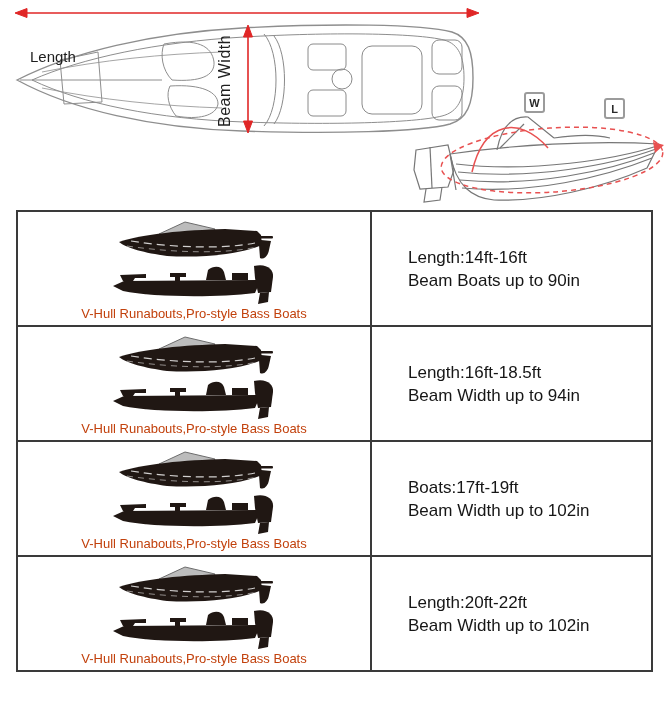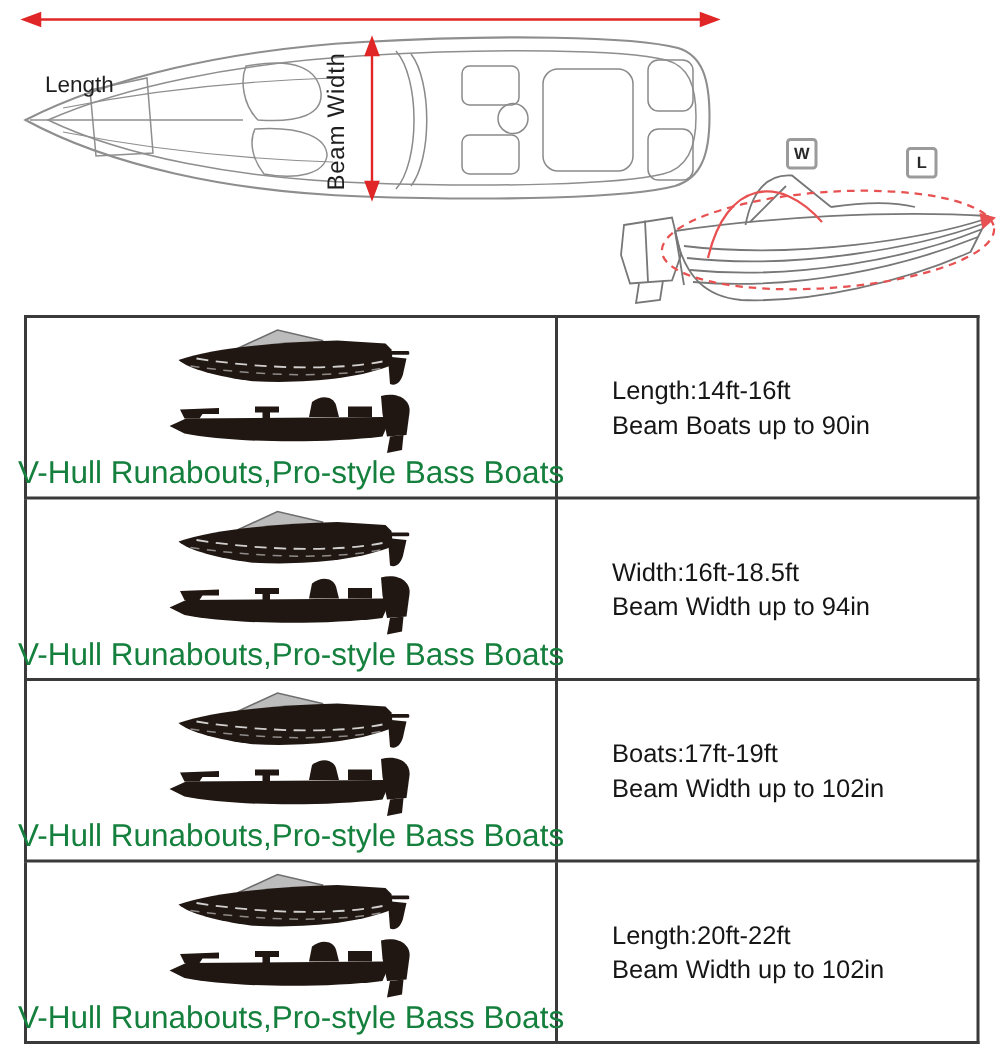--- a/index.html
+++ b/index.html
@@ -44,21 +44,21 @@
   }
   td.boats-cell { width:352px; }
   td.specs-cell { width:279px; }
 
   .boat-stack {
     display:flex; flex-direction:column; align-items:center;
     justify-content:flex-end; padding:5px 0 3px 0;
   }
   .boat-stack svg { display:block; }
   .boats-caption {
-    margin-top:1px; font-size:21px; color:#15803d; white-space:nowrap;
+    margin-top:1px; font-size:13px; color:#c2410c; white-space:nowrap;
   }
   .spec-block { padding-left:36px; }
   .spec-line {
     font-size:17px; line-height:23px; color:#161616; white-space:nowrap;
   }
 </style>
 </head>
 <body>
 
 <svg width="0" height="0" style="position:absolute" aria-hidden="true">
@@ -176,21 +176,21 @@
               <use href="#runabout-shape"></use>
             </svg>
           <svg width="168" height="42" viewBox="0 0 168 42">
               <use href="#bassboat-shape"></use>
             </svg>
           <div class="boats-caption">V-Hull Runabouts,Pro-style Bass Boats</div>
         </div>
       </td>
       <td class="specs-cell">
         <div class="spec-block">
-          <div class="spec-line">Width:16ft-18.5ft</div>
+          <div class="spec-line">Length:16ft-18.5ft</div>
           <div class="spec-line">Beam Width up to 94in</div>
         </div>
       </td>
     </tr>
     <tr>
       <td class="boats-cell">
         <div class="boat-stack">
           <svg width="158" height="44" viewBox="0 0 158 42">
               <use href="#runabout-shape"></use>
             </svg>

